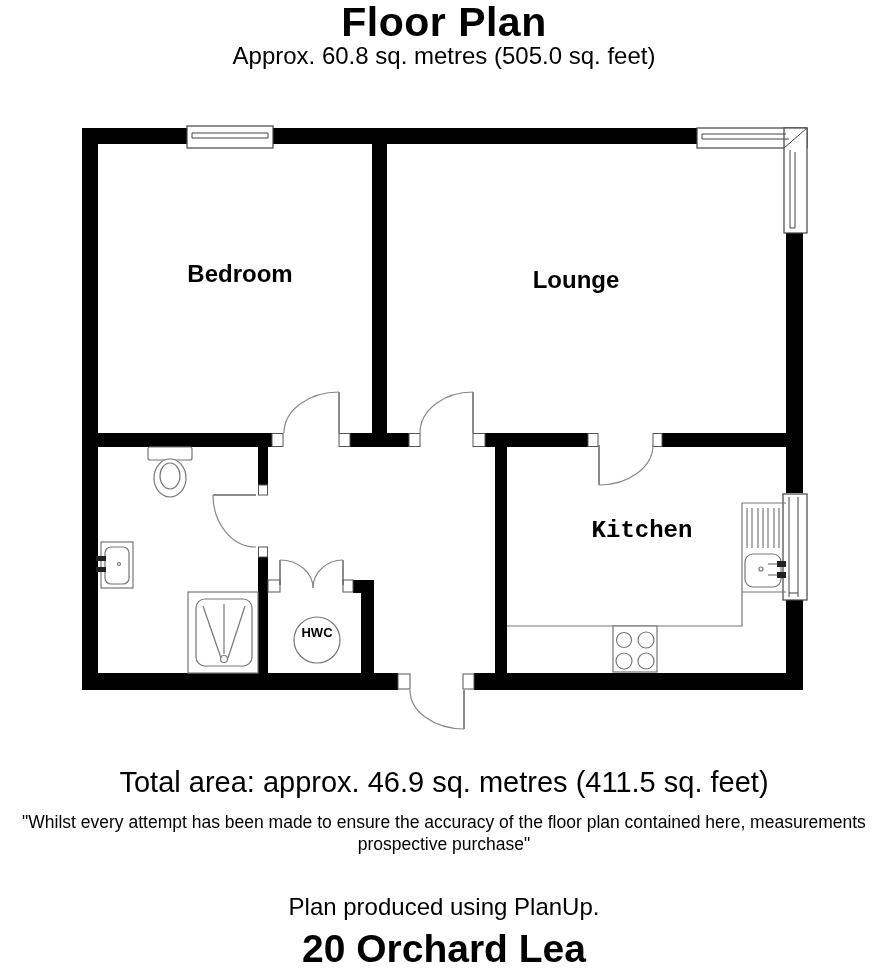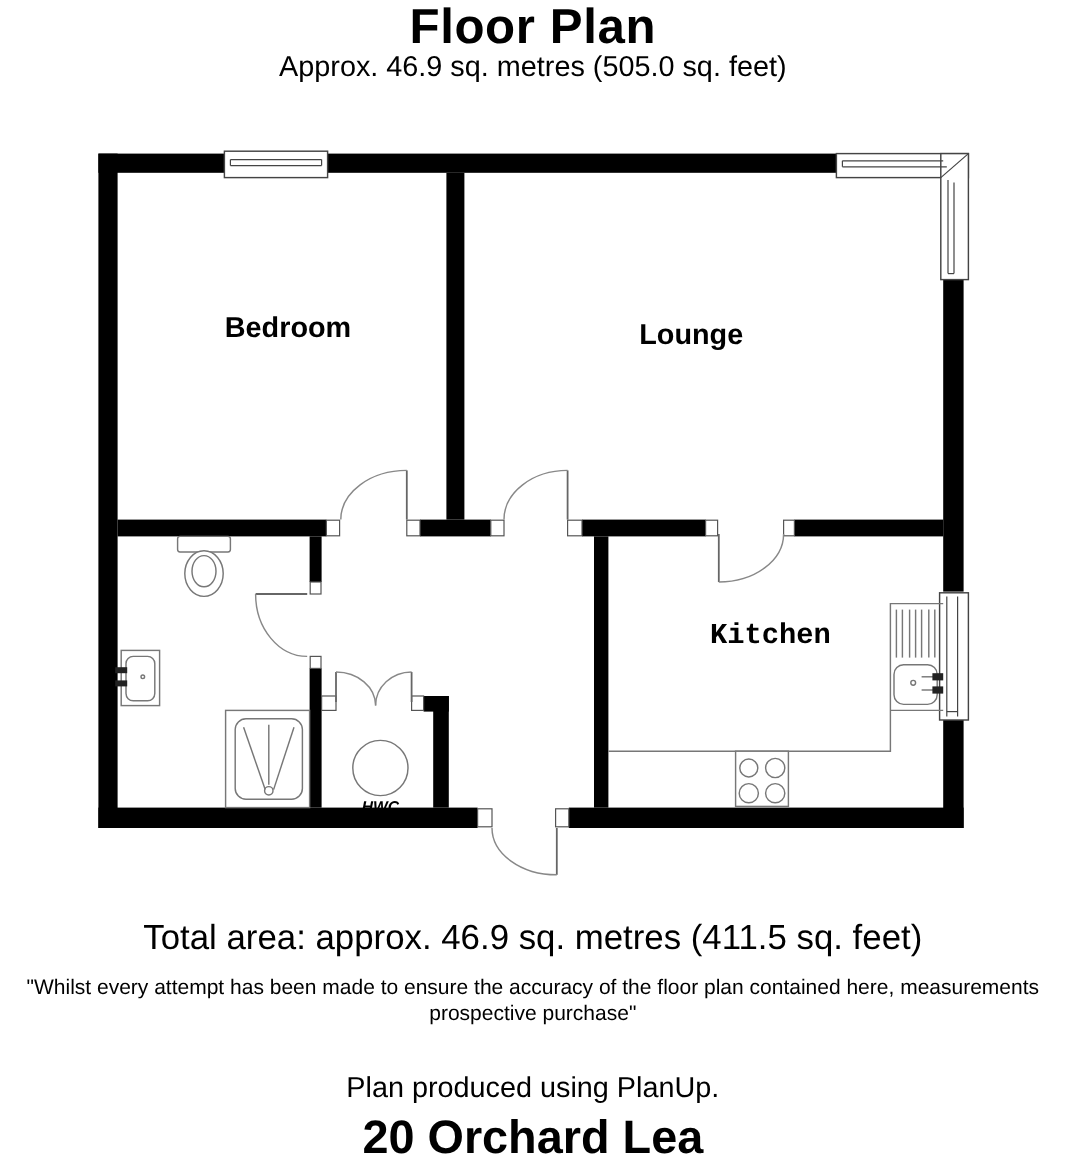--- a/index.html
+++ b/index.html
@@ -36,21 +36,21 @@
   .arc{fill:none;stroke:#888;stroke-width:1.2;}
   .leaf{fill:none;stroke:#666;stroke-width:1.5;}
   .tap{fill:#222;stroke:none;}
 </style>
 </head>
 <body>
 
 <div class="screen">
 
   <div class="abs ctr page-title">Floor Plan</div>
-  <div class="abs ctr page-subtitle">Approx. 46.9 sq. metres (505.0 sq. feet)</div>
+  <div class="abs ctr page-subtitle">Approx. 60.8 sq. metres (505.0 sq. feet)</div>
 
   <svg width="888" height="968" viewBox="0 0 888 968">
 
     <g>
       <rect class="wall" x="82" y="128" width="105" height="16"></rect>
       <rect class="wall" x="273" y="128" width="424" height="16"></rect>
       <rect class="wall" x="82" y="128" width="16" height="562"></rect>
       <rect class="wall" x="786" y="233" width="17" height="260"></rect>
       <rect class="wall" x="786" y="600" width="17" height="90"></rect>
       <rect class="wall" x="82" y="673" width="316" height="17"></rect>
@@ -187,21 +187,21 @@
       <circle class="fixline" cx="624" cy="640" r="7.5"></circle>
       <circle class="fixline" cx="646" cy="640" r="8"></circle>
       <circle class="fixline" cx="624" cy="661" r="8"></circle>
       <circle class="fixline" cx="646" cy="661" r="8"></circle>
     </g>
   </svg>
 
   <div class="room-label" style="left:240px;top:274px;">Bedroom</div>
   <div class="room-label" style="left:576px;top:280px;">Lounge</div>
   <div class="room-label" style="left:642px;top:530px;font-family:Liberation Mono, monospace;">Kitchen</div>
-  <div class="room-label hwc-label" style="left:317px;top:672px;font-style:italic;">HWC</div>
+  <div class="room-label hwc-label" style="left:317px;top:632px;">HWC</div>
 
   <div class="abs ctr total-area">Total area: approx. 46.9 sq. metres (411.5 sq. feet)</div>
   <div class="abs ctr disclaimer">
     <div>"Whilst every attempt has been made to ensure the accuracy of the floor plan contained here, measurements</div>
     <div>prospective purchase"</div>
   </div>
   <div class="abs ctr produced">Plan produced using PlanUp.</div>
   <div class="abs ctr address">20 Orchard Lea</div>
 
 </div>

